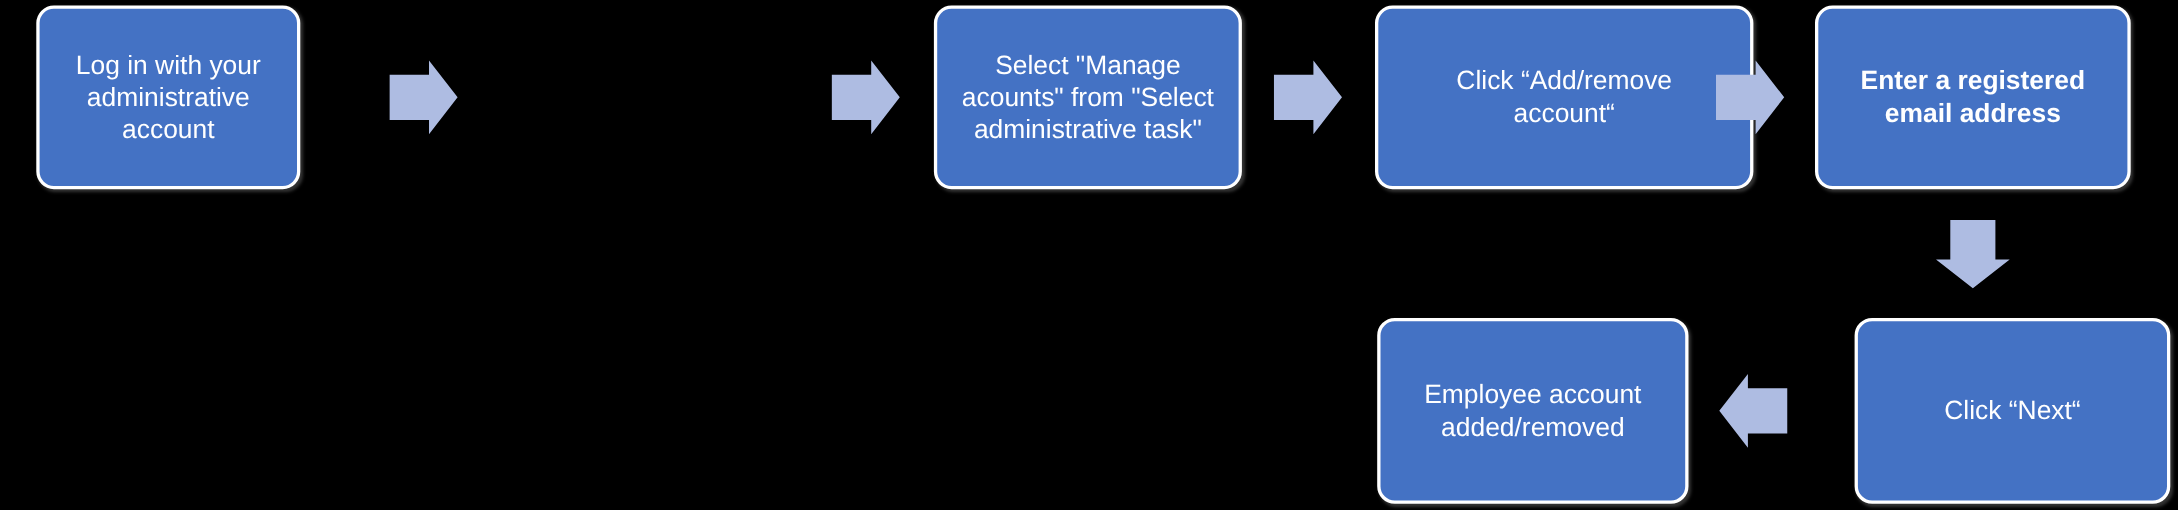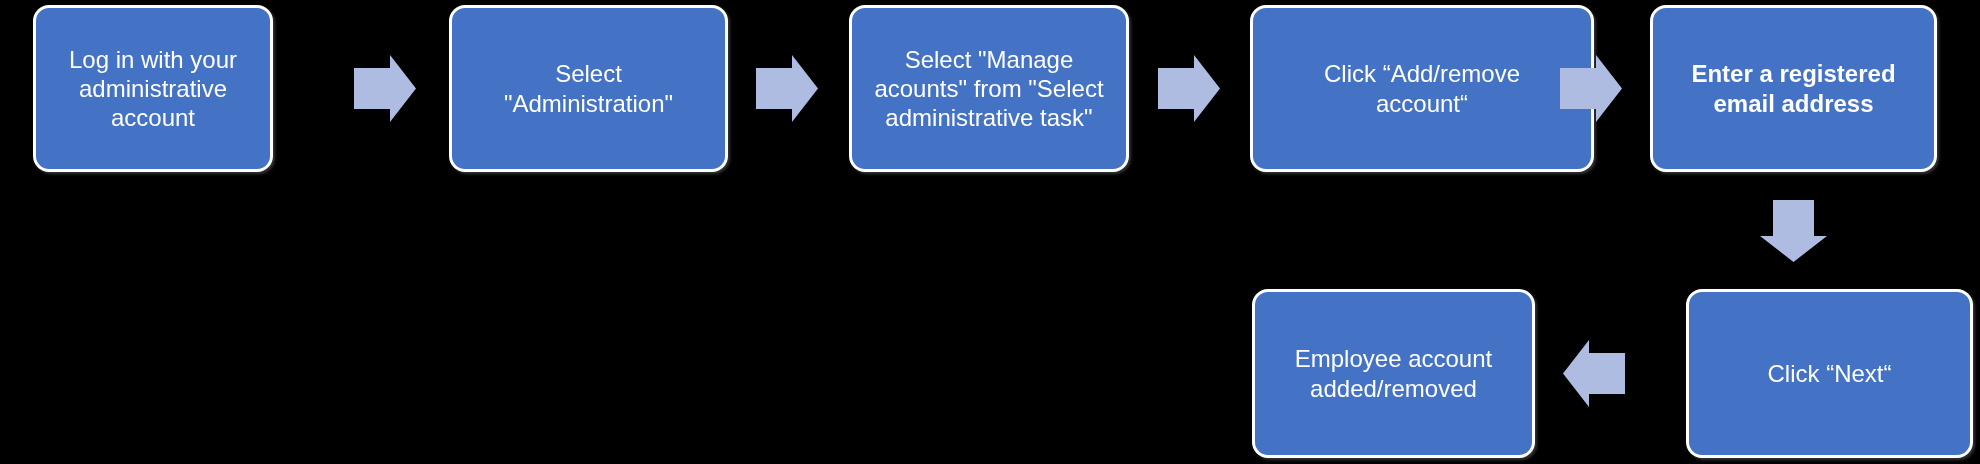--- a/index.html
+++ b/index.html
@@ -68,24 +68,20 @@
     <span class="step-label">Log in with your
 administrative account</span>
   </div>
 
   <div class="arrow a1">
     <svg viewBox="0 0 63 69" width="63" height="69">
         <polygon points="0,14 36,14 36,1 62,34.5 36,68 36,55 0,55"></polygon>
       </svg>
   </div>
 
-  <div class="step" id="s2">
-    <span class="step-label">Select
-"Administration"</span>
-  </div>
 
   <div class="arrow a2">
     <svg viewBox="0 0 63 69" width="63" height="69">
         <polygon points="0,14 36,14 36,1 62,34.5 36,68 36,55 0,55"></polygon>
       </svg>
   </div>
 
   <div class="step" id="s3">
     <span class="step-label">Select "Manage
 acounts" from "Select

